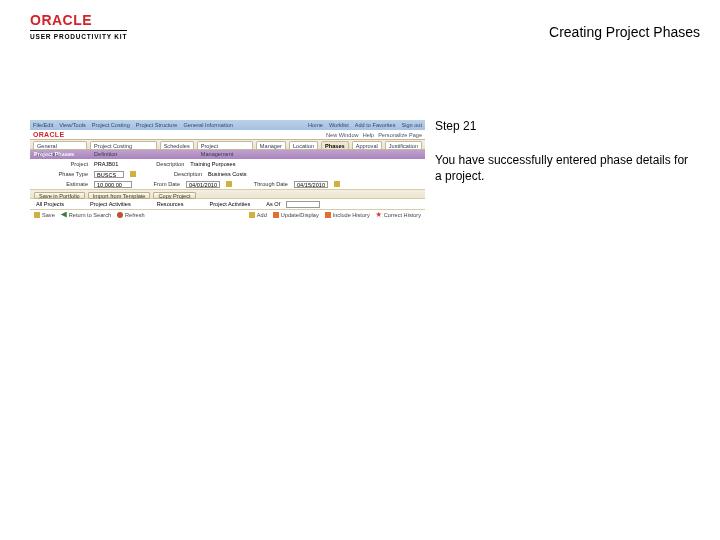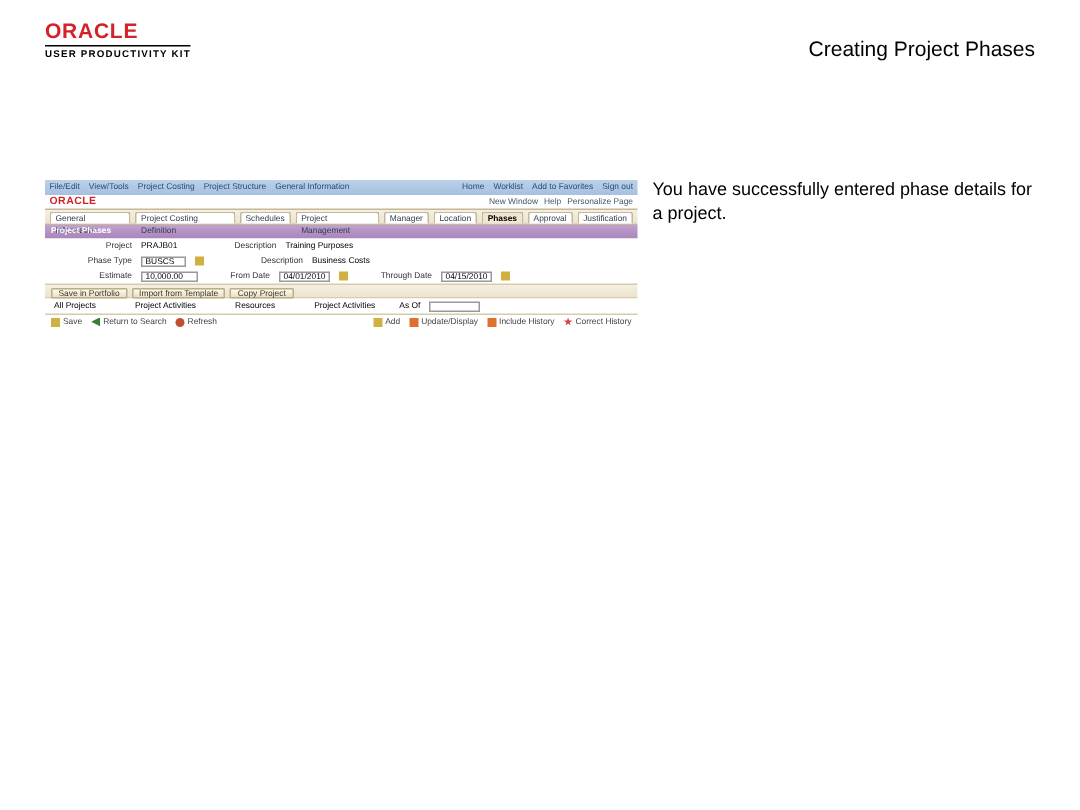--- a/index.html
+++ b/index.html
@@ -5,21 +5,21 @@
   * { box-sizing: border-box; margin: 0; padding: 0; }
   html, body { width: 720px; height: 540px; font-family: Arial, Helvetica, sans-serif; background: #fff; }
   .page { width: 720px; height: 540px; position: relative; }
 
   
   .header { position: absolute; top: 12px; left: 30px; right: 30px; }
   .logo-block { display: inline-block; }
   .logo-word { display: flex; align-items: center; gap: 1px; }
   .logo-word span.red { color: #d2232a; font-weight: 800; font-size: 14px; letter-spacing: 0.5px; }
   .logo-sub { font-size: 6.5px; letter-spacing: 0.8px; color: #000; font-weight: 700; margin-top: 2px; border-top: 1px solid #000; padding-top: 2px; }
-  .page-title { position: absolute; right: 30px; top: 24px; font-size: 14px; color: #000; }
+  .page-title { position: absolute; right: 20px; top: 24px; font-size: 14px; color: #000; }
 
   
   .app { position: absolute; left: 30px; top: 120px; width: 395px; height: 130px; font-size: 5.6px; background: #fff; border: 0; }
   .app .titlebar { background: linear-gradient(#bcd1e8, #a5c0e0); height: 10px; display: flex; align-items: center; padding: 0 3px; color: #2c4b73; gap: 6px; }
   .app .titlebar .spacer { flex: 1; }
   .app .oracle-bar { background: #fff; height: 10px; display: flex; align-items: center; padding: 0 3px; border-bottom: 1px solid #c4b89a; }
   .app .oracle-bar .ologo { color: #d2232a; font-weight: 800; font-size: 7px; letter-spacing: 0.3px; }
   .app .oracle-bar .links { margin-left: auto; color: #4a5568; display: flex; gap: 4px; }
   .app .tabs { background: linear-gradient(#f5efe1, #ede4cf); height: 10px; display: flex; align-items: flex-end; padding: 0 3px; gap: 3px; border-bottom: 1px solid #c4b89a; }
   .app .tab { background: #fff; border: 1px solid #c4b89a; border-bottom: none; padding: 0 3px; line-height: 8px; height: 8px; color: #2f3d53; border-radius: 2px 2px 0 0; }
@@ -154,15 +154,16 @@
           <span>Include History</span>
         </span>
       <span class="tag">
           <span class="ico ico-star"></span>
           <span>Correct History</span>
         </span>
     </div>
   </div>
 
   <div class="instr">
+    <div class="step">Step 21</div>
     <div class="body">You have successfully entered phase details for a project.</div>
   </div>
 </div>
 
 </body></html>

